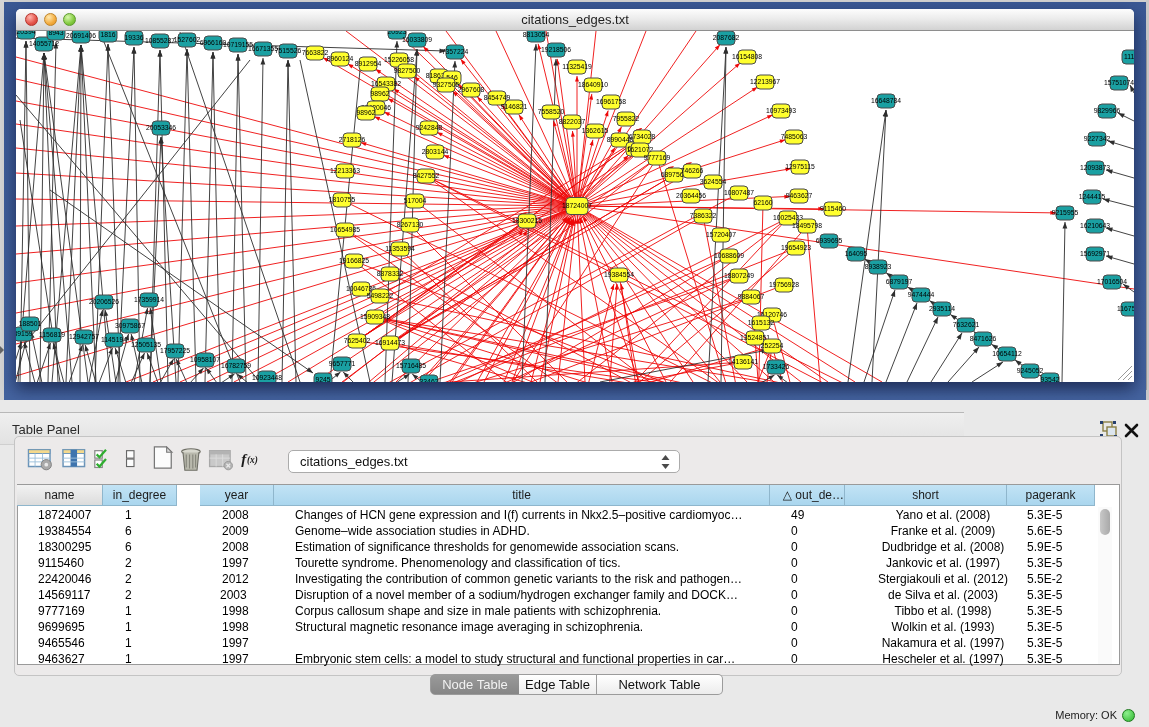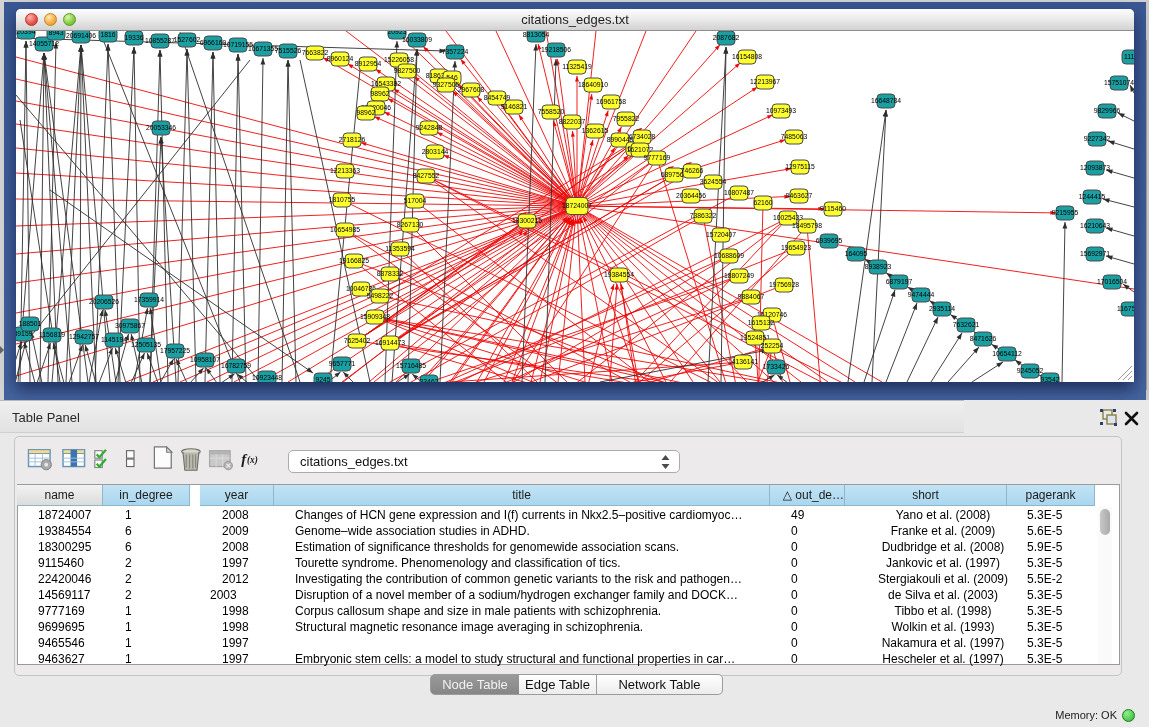--- a/index.html
+++ b/index.html
@@ -8,21 +8,21 @@
 #lstrip{position:absolute;left:0;top:0;width:4px;height:400px;background:#d4d4d4}
 #rstrip{position:absolute;right:0;top:0;width:3px;height:400px;background:#c9c9c9}
 #tstrip{position:absolute;left:0;top:0;width:1149px;height:2px;background:#d0d0d0}
 #win{position:absolute;left:16px;top:9px;width:1118px;height:373px;
  border-radius:5px 5px 0 0;box-shadow:0 7px 16px rgba(5,10,40,.6);background:#fff}
 #tbar{position:absolute;left:0;top:0;width:1118px;height:22px;border-radius:5px 5px 0 0;
  background:linear-gradient(#fdfdfd,#ececec 45%,#d2d2d2);border-bottom:1px solid #8e8e8e;box-sizing:border-box}
 #tbar .t{position:absolute;left:0;right:0;top:3px;text-align:center;font-size:13px;color:#1e1e1e}
 .tl{position:absolute;top:4px;width:13px;height:13px;border-radius:50%;box-sizing:border-box}
 #panel{position:absolute;left:0;top:400px;width:1149px;height:327px;background:#e9e9e9}
-#phead{position:absolute;left:0;top:0;width:964px;height:33px;
+#phead{position:absolute;left:0;top:12px;width:964px;height:33px;
  background:linear-gradient(#efefef,#e2e2e2);border-top:1px solid #b8b8b8;border-bottom:1px solid #cfcfcf;box-sizing:border-box}
 #phead .t{position:absolute;left:12px;top:9px;font-size:13px;color:#2a2a2a}
 #pbox{position:absolute;left:14px;top:36px;width:1108px;height:240px;background:#eceaea;
  border:1px solid #c4c4c4;border-radius:5px;box-sizing:border-box}
 #tablebox{position:absolute;left:17px;top:484px;width:1103px;height:181px;background:#fff;
  border:1px solid #9a9a9a;box-sizing:border-box}
 .th{position:absolute;top:485px;height:21px;background:linear-gradient(#c2e3f5,#aad6ee);
  border-right:1px solid #8fb6cc;border-bottom:1px solid #8fb6cc;box-sizing:border-box;
  font-size:12px;color:#1c1c1c;text-align:center;line-height:21px}
 .tr{position:absolute;left:17px;width:1080px;height:16px;font-size:12px;color:#000}
@@ -829,21 +829,21 @@
 </svg>
 <div id="combo">
     <span class="txt">citations_edges.txt</span>
  <svg width="9" height="14" viewBox="0 0 9 14" style="position:absolute;right:9px;top:4px">
   <path d="M4.5 0L8.5 5H0.5Z" fill="#4a4a4a"></path>
       <path d="M4.5 14L8.5 9H0.5Z" fill="#4a4a4a"></path>
  </svg>
 </div>
 <div id="tablebox"></div>
 <div class="th" style="left:17px;width:86px;background:linear-gradient(#f2f2f2,#dcdcdc)">name</div>
-<div class="th" style="left:103px;width:87px">in_degree</div>
+<div class="th" style="left:103px;width:74px">in_degree</div>
 <div class="th" style="left:200px;width:74px">year</div>
 <div class="th" style="left:274px;width:496px">title</div>
 <div class="th" style="left:770px;width:75px;text-align:right;padding-left:4px">△ out_de…</div>
 <div class="th" style="left:845px;width:162px">short</div>
 <div class="th" style="left:1007px;width:88px">pagerank</div>
 <div class="tr" style="top:507px">
     <span style="left:21px">18724007</span>
     <span style="left:108px">1</span>
     <span style="left:205px">2008</span>
     <span style="left:278px">Changes of HCN gene expression and I(f) currents in Nkx2.5–positive cardiomyoc…</span>
@@ -877,27 +877,27 @@
     <span style="left:774px">0</span>
     <span style="left:845px;width:162px;text-align:center">Jankovic et al. (1997)</span>
     <span style="left:1010px">5.3E-5</span>
   </div>
 <div class="tr" style="top:571px">
     <span style="left:21px">22420046</span>
     <span style="left:108px">2</span>
     <span style="left:205px">2012</span>
     <span style="left:278px">Investigating the contribution of common genetic variants to the risk and pathogen…</span>
     <span style="left:774px">0</span>
-    <span style="left:845px;width:162px;text-align:center">Stergiakouli et al. (2009)</span>
+    <span style="left:845px;width:162px;text-align:center">Stergiakouli et al. (2012)</span>
     <span style="left:1010px">5.5E-2</span>
   </div>
 <div class="tr" style="top:587px">
     <span style="left:21px">14569117</span>
     <span style="left:108px">2</span>
-    <span style="left:193px">2003</span>
+    <span style="left:203px">2003</span>
     <span style="left:278px">Disruption of a novel member of a sodium/hydrogen exchanger family and DOCK…</span>
     <span style="left:774px">0</span>
     <span style="left:845px;width:162px;text-align:center">de Silva et al. (2003)</span>
     <span style="left:1010px">5.3E-5</span>
   </div>
 <div class="tr" style="top:603px">
     <span style="left:21px">9777169</span>
     <span style="left:108px">1</span>
     <span style="left:205px">1998</span>
     <span style="left:278px">Corpus callosum shape and size in male patients with schizophrenia.</span>

